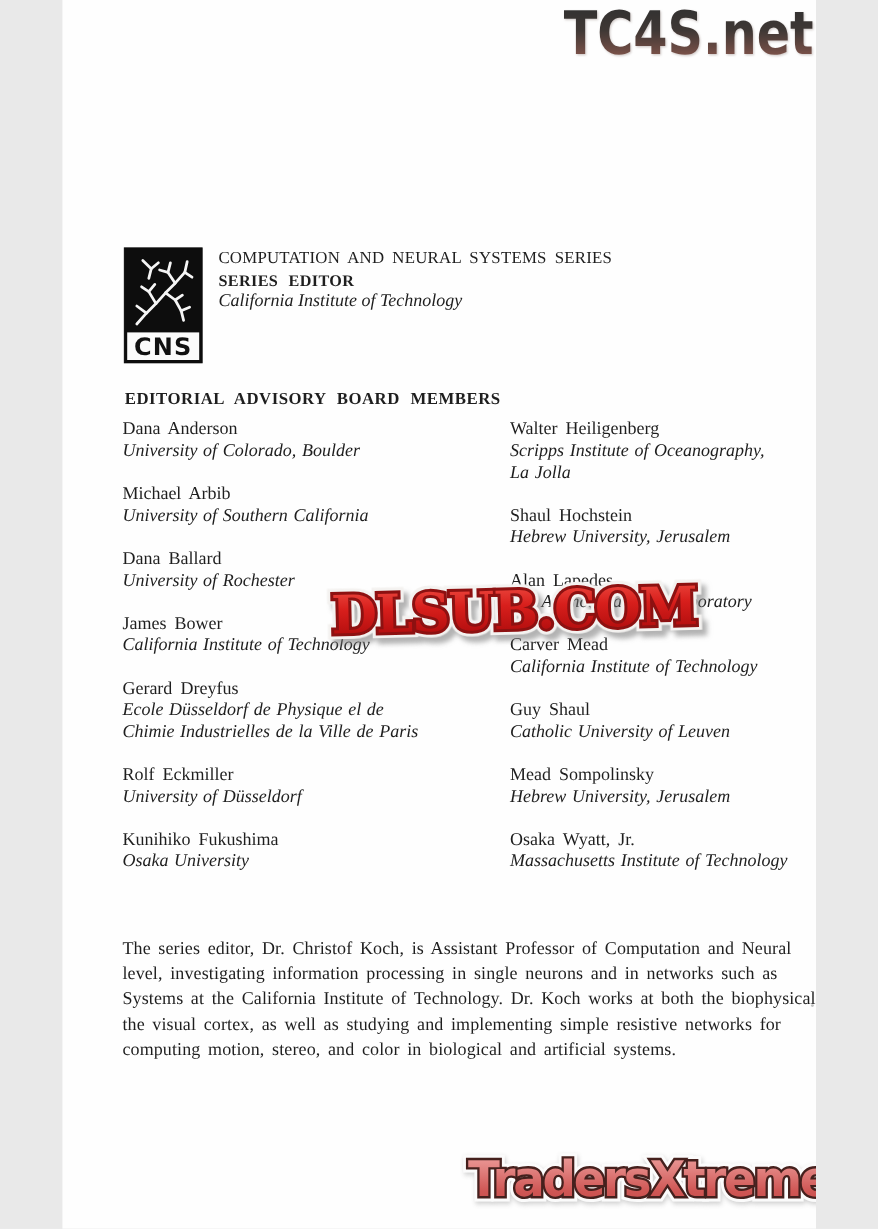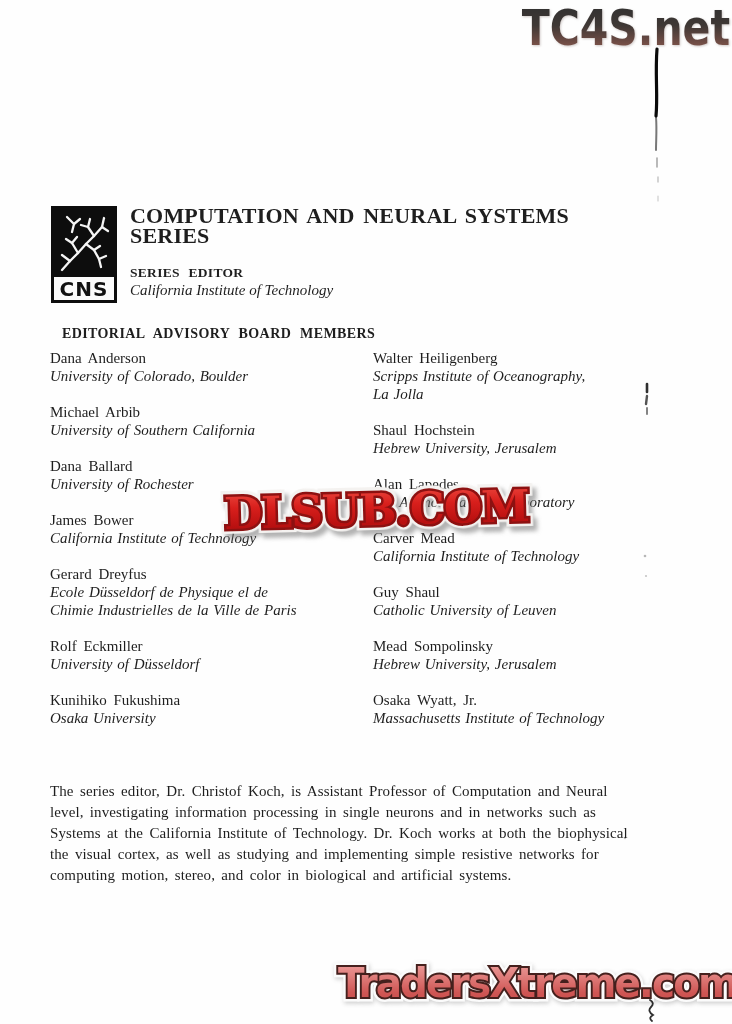--- a/index.html
+++ b/index.html
@@ -1,18 +1,18 @@
 <!DOCTYPE html>
 <html><head>
 <meta charset="utf-8">
 <style>
   * { margin:0; padding:0; box-sizing:border-box; }
   html,body { background:#e9e9e9; }
   .page {
-    position:relative; width:732px; height:1024px;
+    position:relative; width:628px; height:1024px;
     background:#fefefe; overflow:hidden;
     font-family:"Liberation Serif", serif; color:#1e1e1e;
     margin:0 auto;
   }
 
   
   .wm-tc4s {
     position:absolute; top:3px; right:2px;
     font-family:"DejaVu Sans", sans-serif; font-weight:bold; font-size:50px;
     line-height:1; white-space:nowrap;
@@ -52,27 +52,27 @@
   .wm-traders .front {
     background:linear-gradient(180deg,#f0a3a1 0%,#e07f7d 35%,#cf5654 70%,#c64a48 100%);
     -webkit-background-clip:text; background-clip:text; color:transparent;
   }
 
   
   .cns-logo { position:absolute; left:51px; top:206px; width:66px; height:97px; }
 
   
   .header-block { position:absolute; left:130px; top:206px; width:470px; }
-  .series-title { font-size:22px; font-weight:bold; letter-spacing:0.2px; word-spacing:3px; line-height:20px; }
-  .series-editor-label { margin-top:19px; font-size:13.5px; font-weight:bold; word-spacing:5px; letter-spacing:0.3px; line-height:16px; }
+  .series-title { font-size:14px; font-weight:normal; letter-spacing:0.2px; word-spacing:3px; line-height:20px; }
+  .series-editor-label { font-size:13.5px; font-weight:bold; word-spacing:5px; letter-spacing:0.3px; line-height:16px; }
   .editor-name { margin-top:10px; font-size:15px; line-height:18px; word-spacing:3px; }
   .editor-affil { font-size:15px; line-height:18px; font-style:italic; }
 
   
-  .board-heading { position:absolute; left:62px; top:326px; font-size:14px; font-weight:bold; word-spacing:5px; letter-spacing:0.4px; }
+  .board-heading { position:absolute; left:52px; top:326px; font-size:14px; font-weight:bold; word-spacing:5px; letter-spacing:0.4px; }
   .board-col { position:absolute; top:349px; width:320px; }
   .board-col.left  { left:50px; }
   .board-col.right { left:373px; width:345px; }
   .member { margin-bottom:18px;font-family:Liberation Serif, serif; }
   .member-name { font-size:15px; line-height:18px; word-spacing:3px; }
   .member-affil { font-size:15px; line-height:18px; font-style:italic; word-spacing:1px; }
 
   
   .bio { position:absolute; left:50px; top:781px; width:600px; }
   .bio-line { font-size:15px; line-height:21px; word-spacing:2.5px; letter-spacing:0.1px; }

